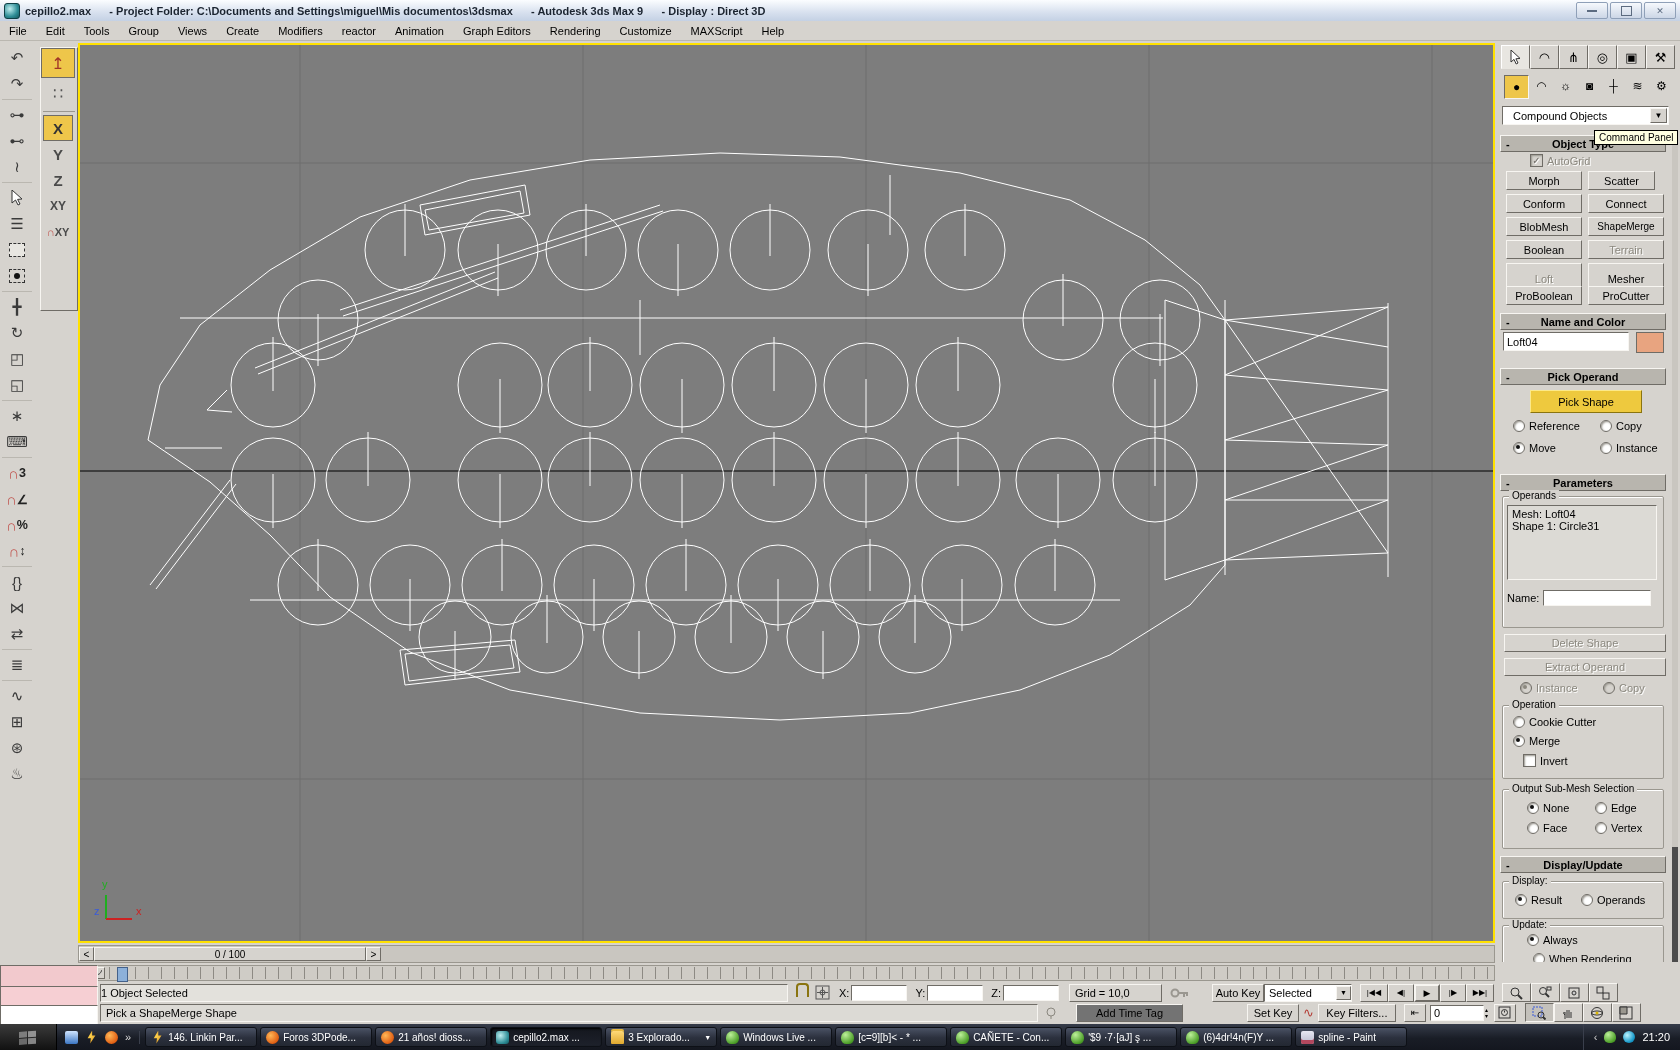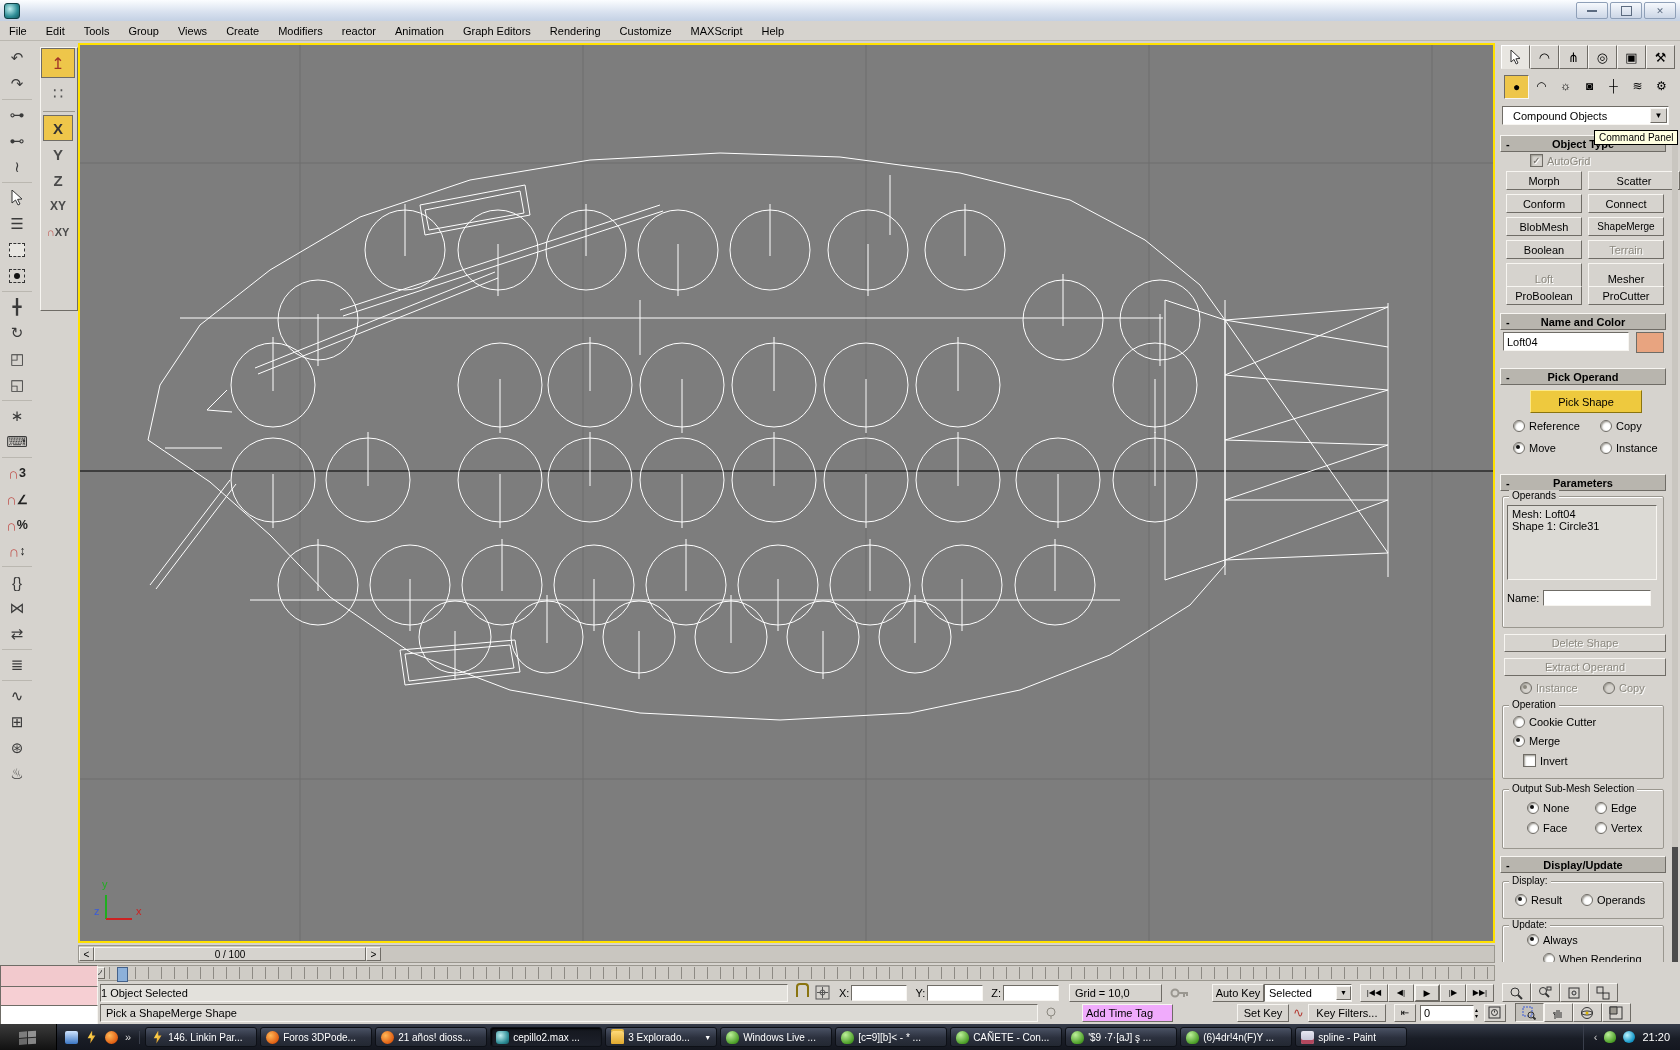--- a/index.html
+++ b/index.html
@@ -72,20 +72,21 @@
   .tico.max{background:radial-gradient(circle at 35% 35%,#bfeef0,#2e8d96 65%,#14555c);border-radius:3px}
   .tico.folder{background:linear-gradient(#ffd978,#e0a92f);border-radius:2px 2px 1px 1px;box-shadow:0 -2px 0 #e8b93f}
   .tico.paint{background:linear-gradient(#e8e8f2,#b8b8cc);border-radius:2px;box-shadow:inset 0 -4px 0 #b2485e}
   svg{display:block}
 </style>
 </head>
 <body>
 
 <div class="abs titlebar">
   <span class="appicon"></span>
+  <span class="titletext">cepillo2.max      - Project Folder: C:\Documents and Settings\miguel\Mis documentos\3dsmax      - Autodesk 3ds Max 9      - Display : Direct 3D</span>
   <span style="margin-left:auto;margin-right:4px;display:flex">
     <span class="winbtn">
         <span style="width:10px;border-bottom:2px solid #5c6b80"></span>
       </span>
     <span class="winbtn">
         <span style="width:9px;height:8px;border:1.5px solid #5c6b80"></span>
       </span>
     <span class="winbtn">✕</span>
   </span>
 </div>
@@ -353,21 +354,21 @@
   <div class="rollhdr" style="top:94px">
       <span class="minus">-</span>
       <span>Object Type</span>
     </div>
   <div class="tooltip" style="left:96px;top:89px">Command Panel</div>
   <div class="rowline dislab" style="left:32px;top:113px">
     <span class="cb dis">✓</span>
       <span>AutoGrid</span>
   </div>
   <div class="btn" style="position:absolute;left:8px;top:130px;width:76px;height:19px">Morph</div>
-  <div class="btn" style="position:absolute;left:90px;top:130px;width:92px;height:19px">Scatter</div>
+  <div class="btn" style="position:absolute;left:90px;top:130px;width:67px;height:19px">Scatter</div>
   <div class="btn" style="position:absolute;left:8px;top:153px;width:76px;height:19px">Conform</div>
   <div class="btn" style="position:absolute;left:90px;top:153px;width:76px;height:19px">Connect</div>
   <div class="btn" style="position:absolute;left:8px;top:176px;width:76px;height:19px">BlobMesh</div>
   <div class="btn" style="position:absolute;left:90px;top:176px;width:76px;height:19px;font-size:10px">ShapeMerge</div>
   <div class="btn" style="position:absolute;left:8px;top:199px;width:76px;height:19px">Boolean</div>
   <div class="btn dis" style="position:absolute;left:90px;top:199px;width:76px;height:19px">Terrain</div>
   <div class="btn dis" style="position:absolute;left:8px;top:222px;width:76px;height:31px">Loft</div>
   <div class="btn" style="position:absolute;left:90px;top:222px;width:76px;height:31px">Mesher</div>
   <div class="btn" style="position:absolute;left:8px;top:245px;width:76px;height:19px">ProBoolean</div>
   <div class="btn" style="position:absolute;left:90px;top:245px;width:76px;height:19px">ProCutter</div>
@@ -477,21 +478,21 @@
         <span class="rad"></span>
         <span>Operands</span>
       </div>
   </div>
   <div class="grp" style="top:884px;height:60px">
     <span class="grplab">Update:</span>
     <div class="rowline" style="left:24px;top:8px">
         <span class="rad sel"></span>
         <span>Always</span>
       </div>
-    <div class="rowline" style="left:40px;top:27px">
+    <div class="rowline" style="left:30px;top:27px">
         <span class="rad"></span>
         <span>When Rendering</span>
       </div>
 
   </div>
 
   <div class="abs" style="left:174px;top:94px;width:6px;height:827px;background:#c9c6c0">
     <div class="abs" style="left:0;top:712px;width:6px;height:115px;background:#4c4c4c"></div>
   </div>
 </div>
@@ -576,21 +577,21 @@
         </svg>
       </div>
   </div>
 
   <div class="statusrow" style="left:100px;top:21px;height:19px;width:1580px">
     <div class="sunk" style="width:938px;height:18px;line-height:17px;padding-left:5px;background:#dcdad5">Pick a ShapeMerge Shape</div>
     <svg width="14" height="14" style="margin-left:6px">
         <circle cx="7" cy="6" r="4" fill="none" stroke="#8a877f"></circle>
         <line x1="7" y1="10" x2="7" y2="13" stroke="#8a877f"></line>
       </svg>
-    <div class="out" style="margin-left:24px;width:86px;height:16px;line-height:16px;padding-left:3px;background:#f0abfc">Add Time Tag</div>
+    <div class="out" style="margin-left:18px;width:86px;height:16px;line-height:16px;padding-left:19px;background:#737373">Add Time Tag</div>
     <div class="btn" style="margin-left:64px;width:52px;height:18px">Set Key</div>
     <span style="margin-left:4px;color:#b43c34;font-size:13px">∿</span>
     <div class="btn" style="margin-left:4px;width:78px;height:18px">Key Filters...</div>
     <div class="btn" style="margin-left:8px;width:22px;height:18px;font-size:10px">⇤</div>
     <input class="field" style="width: 54px; height: 16px; margin-left: 4px;" value="0">
     <span style="display:inline-flex;flex-direction:column;font-size:6px;line-height:6px;margin-left:1px">
         <span>▴</span>
         <span>▾</span>
       </span>
     <div class="btn" style="margin-left:6px;width:22px;height:18px">

